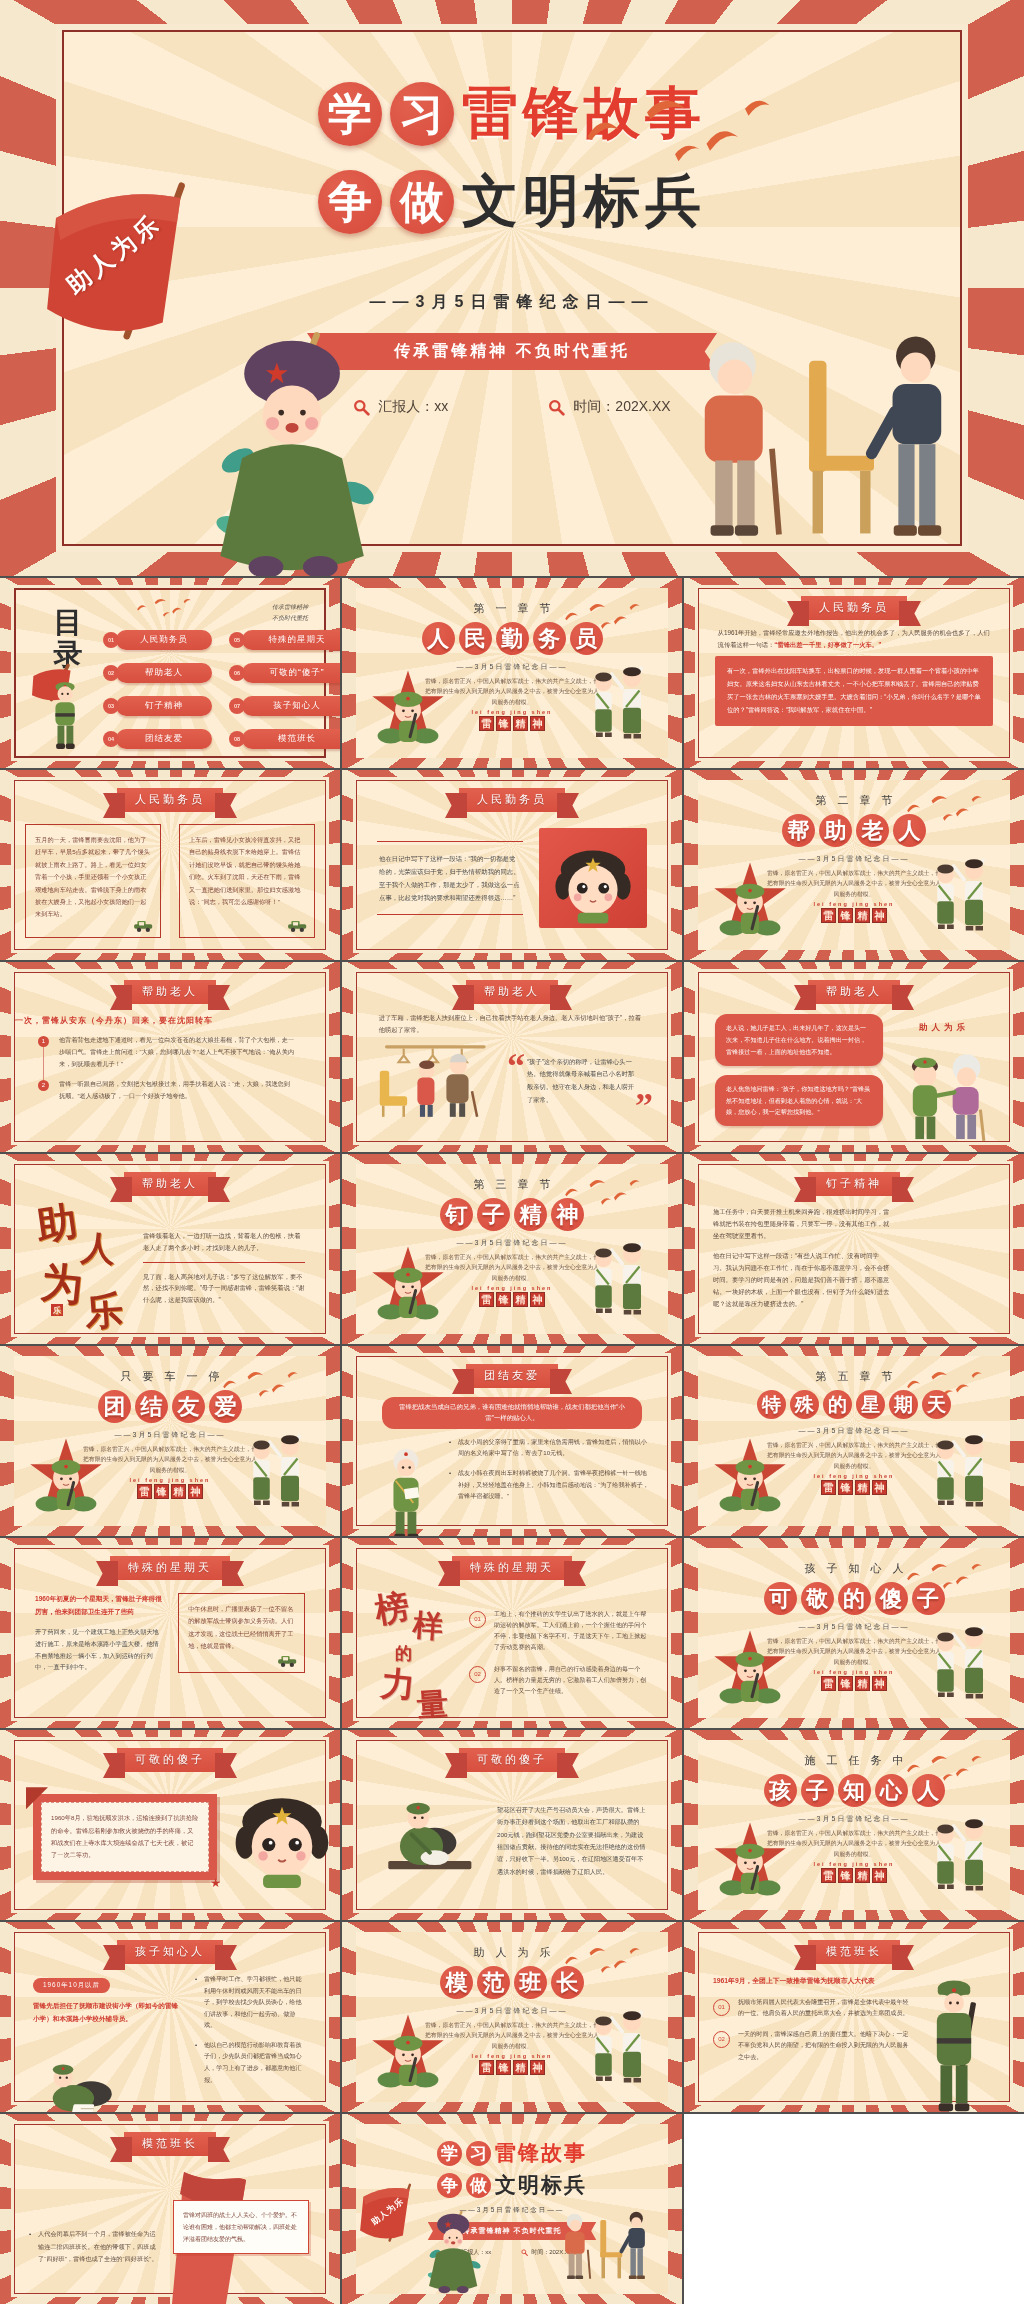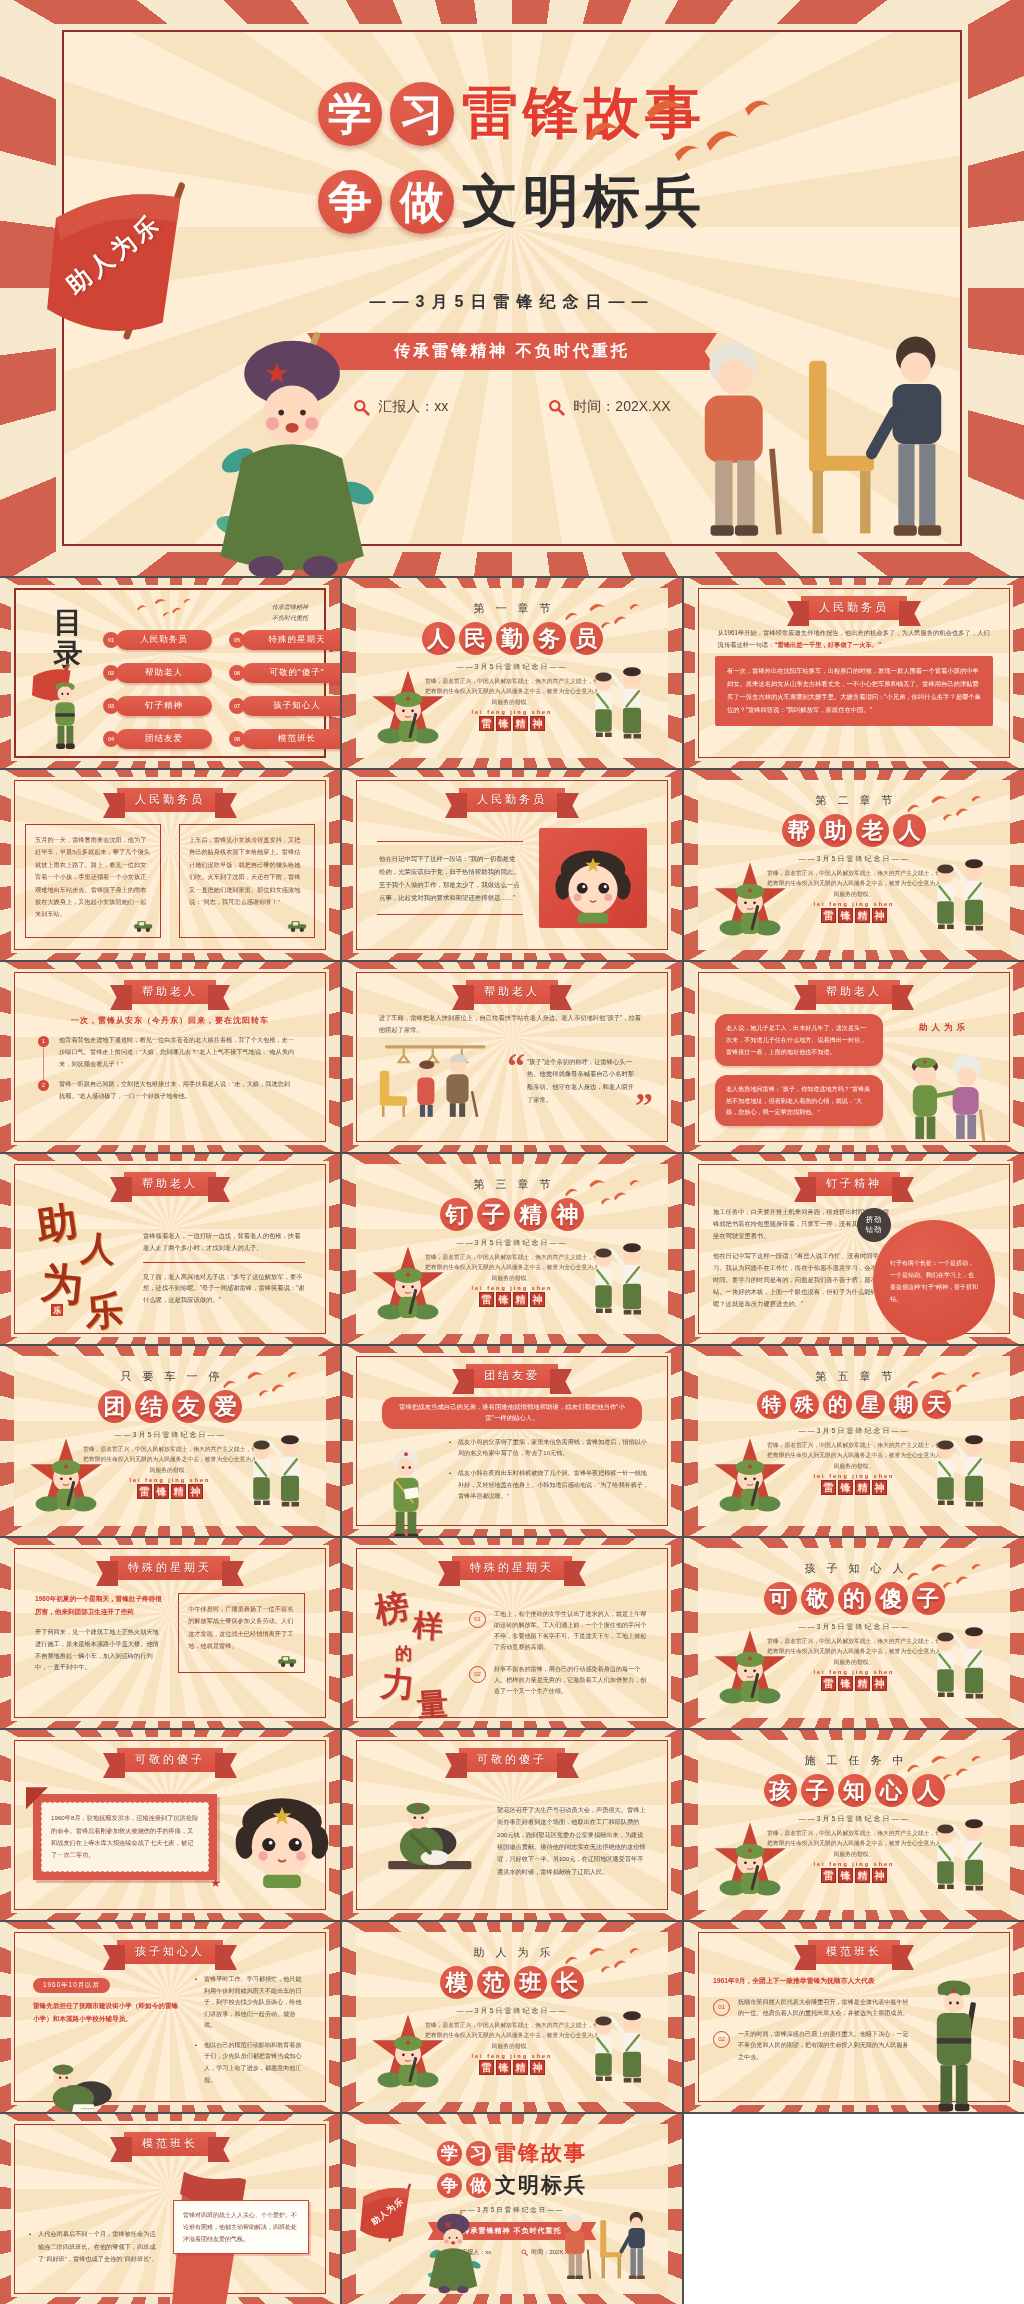--- a/index.html
+++ b/index.html
@@ -79,21 +79,21 @@
   
   .cols{display:flex;justify-content:center;gap:18px;margin-top:12px}
   .colbox{position:relative;width:116px;border:1px solid #b8372c;padding:9px 9px 16px;font-size:6.2px;line-height:2;color:#7c4338}
   .car{position:absolute;right:5px;bottom:4px;width:22px;height:14px}
   
   .ir{display:flex;align-items:center;gap:16px;padding:16px 20px 0}
   .ir-text{width:152px;border-top:1px solid #c0392e;border-bottom:1px solid #c0392e;padding:10px 2px;font-size:6.4px;line-height:2.05;color:#4a4a4a}
   .ir-img{width:116px;height:100px;background:linear-gradient(135deg,#e2574a,#cf4034);display:flex;align-items:flex-end;justify-content:center;border-radius:2px}
   .ir-img svg{width:86px;height:92px}
   
-  .num-head{text-align:center;font-size:8px;margin-top:11px;letter-spacing:1px}
+  .num-head{font-size:8px;margin-top:11px;letter-spacing:1px}
   .nitems{position:relative;margin:8px 30px 0 44px}
   .vline{position:absolute;left:-16px;top:8px;bottom:16px;width:1px;background:#dc8b7d}
   .nitem{position:relative;margin-bottom:9px;font-size:6.2px;line-height:1.9;color:#5d4a3f}
   .ndot{position:absolute;left:-21px;top:2px;width:11px;height:11px;border-radius:50%;background:#d24b3c;color:#fff;font-size:6px;
     line-height:11px;text-align:center}
   
   .q-para{width:86%;margin:8px auto 0}
   .q-row{display:flex;align-items:center;gap:10px;margin-top:2px;padding:0 16px}
   .q-bus{width:128px;height:86px;flex:none}
   .q-text{position:relative;width:150px;font-size:6.3px;line-height:2;color:#4a4a4a;padding:10px 12px 10px 16px}
@@ -748,27 +748,20 @@
   <div class="slide">
     <div class="panel bordered">
       <div class="rib-row">
           <div class="ribbon">钉子精神</div>
         </div>
       <div class="cir-row">
         <div class="cir-text">
           <p class="t">施工任务中，白天要开推土机来回奔跑，很难挤出时间学习，雷锋就把书装在挎包里随身带着，只要车一停，没有其他工作，就坐在驾驶室里看书。</p>
           <p class="t">他在日记中写下这样一段话：“有些人说工作忙、没有时间学习。我认为问题不在工作忙，而在于你愿不愿意学习，会不会挤时间。要学习的时间是有的，问题是我们善不善于挤，愿不愿意钻。一块好的木板，上面一个眼也没有，但钉子为什么能钉进去呢？这就是靠压力硬挤进去的。”</p>
         </div>
-        <div class="cir-wrap">
-          <div class="bigcircle">钉子有两个长处：一个是挤劲，一个是钻劲。我们在学习上，也要提倡这种“钉子”精神，善于挤和钻。</div>
-          <div class="badge">
-            <span>挤劲</span>
-              <span>钻劲</span>
-          </div>
-        </div>
       </div>
     </div>
   </div>
 
   <div class="slide">
     <div class="panel">
       <div class="chap-label">只要车一停</div>
       <div class="chap-row">
         <span class="cc">团</span>
           <span class="cc">结</span>

